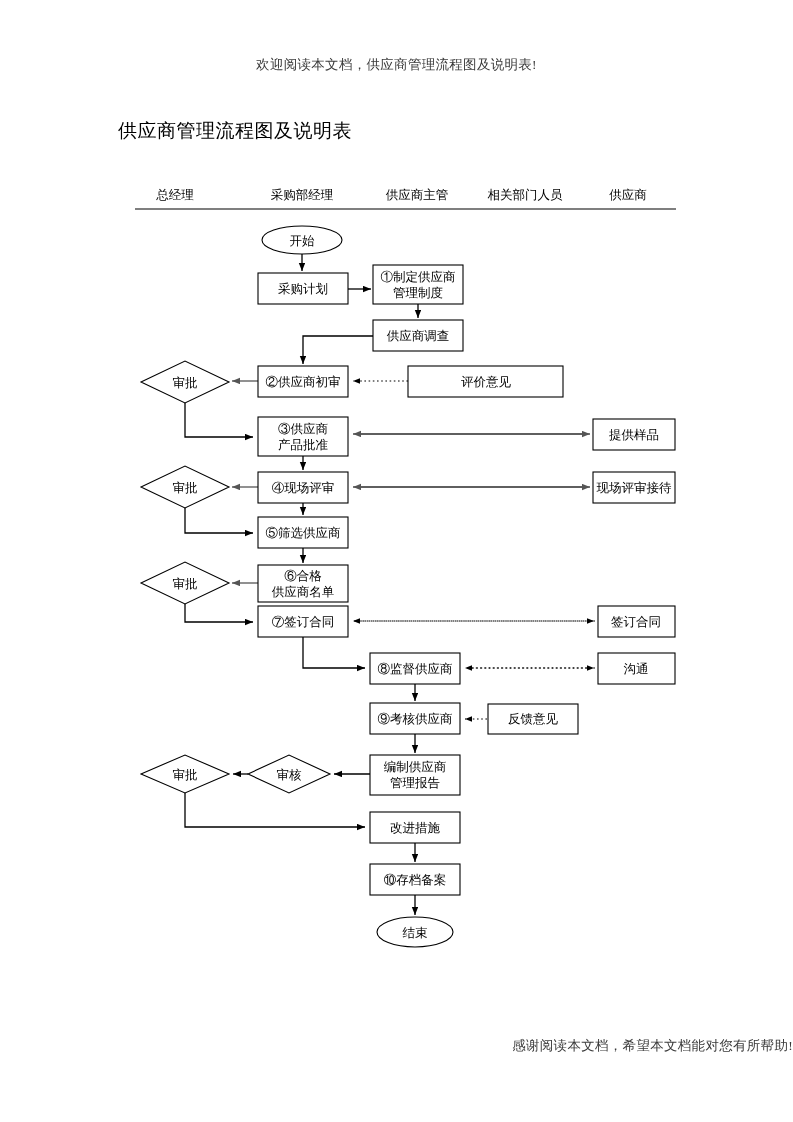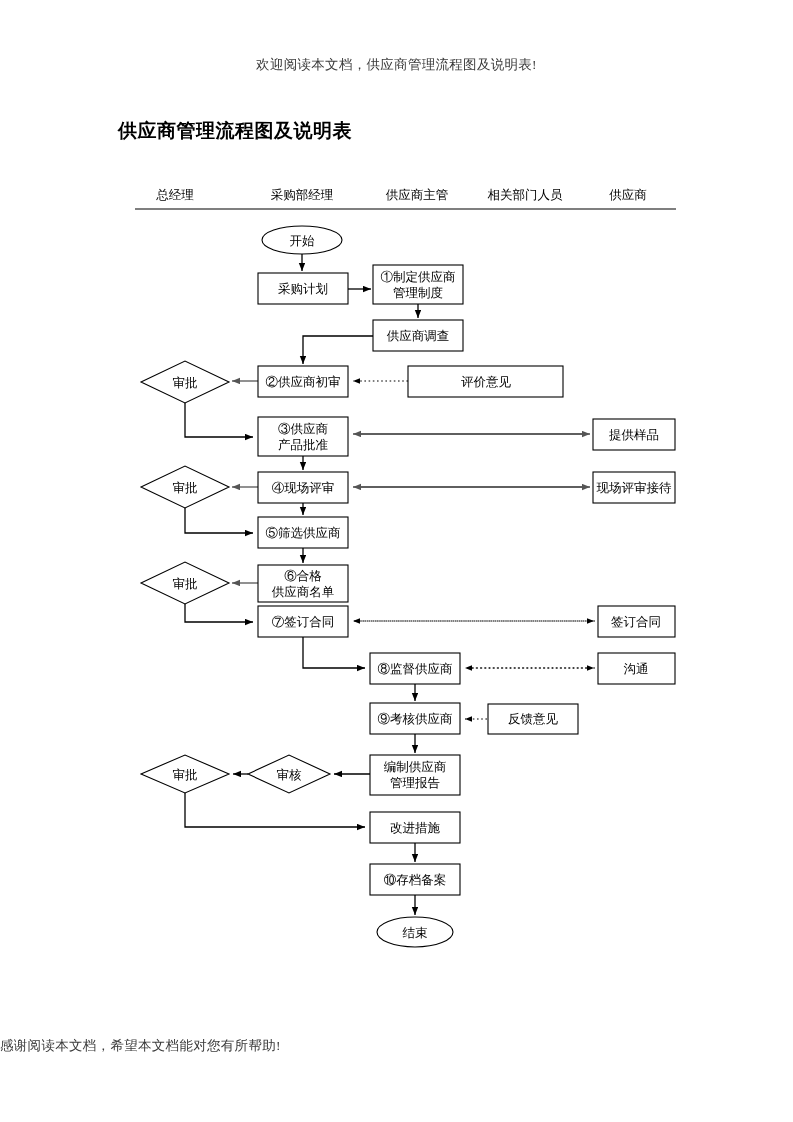--- a/index.html
+++ b/index.html
@@ -27,31 +27,31 @@
     text-align: center;
     font-size: 13.5px;
     color: #3a3a3a;
     letter-spacing: 0.3px;
   }
   .doc-footer {
     position: absolute;
     top: 1037px;
     left: 0;
     width: 793px;
-    text-align: left;
+    text-align: right;
     font-size: 13.5px;
     color: #3a3a3a;
     letter-spacing: 0.3px;
   }
   .doc-title {
     position: absolute;
     top: 118px;
     left: 118px;
     font-size: 19px;
-    font-weight: bold;
+    font-weight: normal;
     font-family: "Liberation Sans", "DejaVu Sans", sans-serif;
     letter-spacing: 0.5px;
   }
   .chart-wrap {
     position: absolute;
     top: 0;
     left: 0;
     width: 793px;
     height: 1000px;
     text-align: center;

